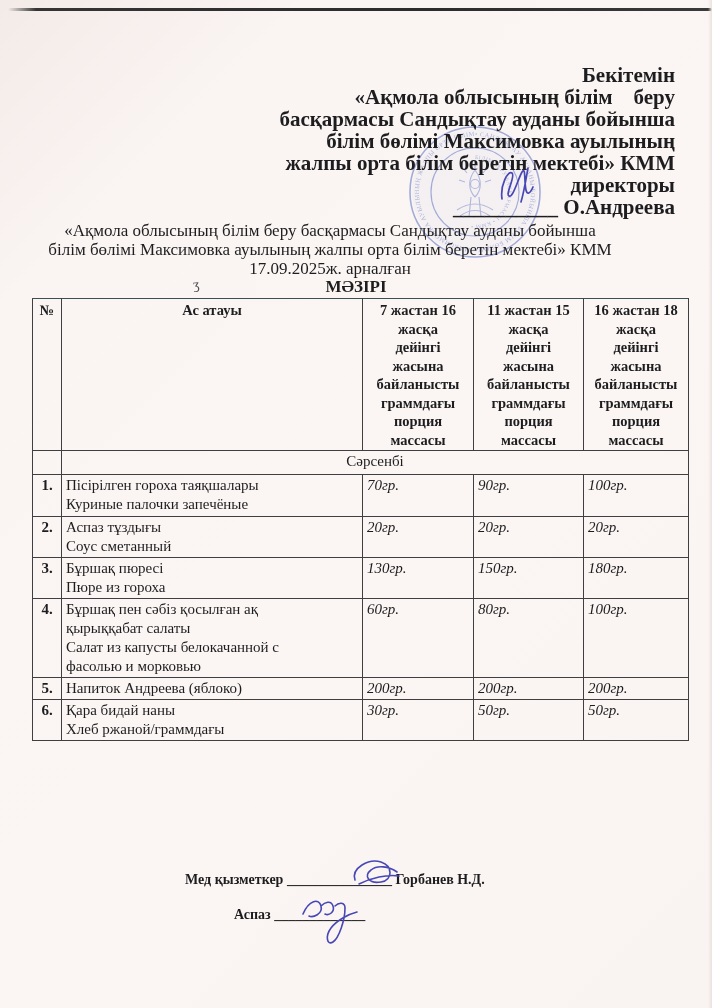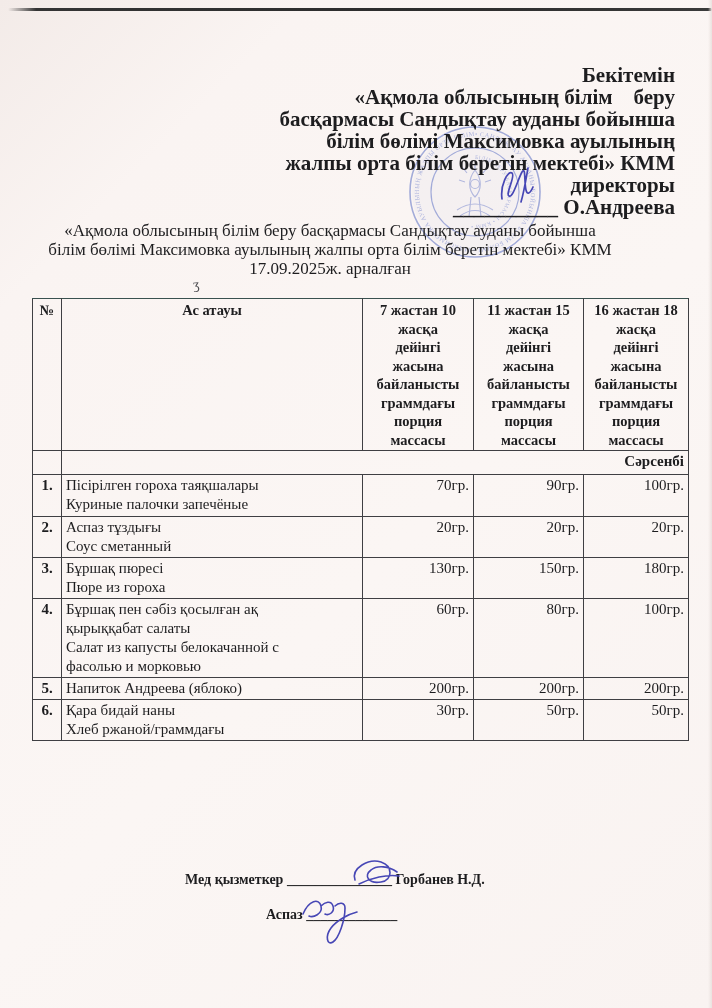--- a/index.html
+++ b/index.html
@@ -51,31 +51,31 @@
   table.menu td{
     border:1px solid #3f3f43;vertical-align:top;padding:1px 4px;
     line-height:19px;overflow:visible;
   }
   table.menu tr.hdr td{
     font-weight:bold;text-align:center;font-size:14.5px;line-height:18.5px;
     white-space:pre-line;padding-top:2px;border-top:1.5px solid #39514f;
   }
   td.c-num{text-align:center;padding-left:1px;padding-right:1px;}
   tr.hdr td.c-num{font-weight:normal;font-size:15px;}
-  tr.day-row td{font-weight:bold;text-align:right;}
-  td.cell-qty{text-align:right;}
+  tr.day-row td{font-weight:normal;text-align:center;}
+  td.cell-qty{text-align:left;font-style:italic;}
   td.cell-no{font-weight:bold;text-align:center;}
   .dish{white-space:pre-wrap;}
   
   .sig-row{
     position:absolute;display:flex;align-items:baseline;
     font-weight:bold;font-size:14px;z-index:3;white-space:pre;
   }
   .sig-med{left:185px;top:872px;}
-  .sig-cook{left:266px;top:907px;font-family:Liberation Serif, serif;}
+  .sig-cook{left:234px;top:907px;font-family:Liberation Serif, serif;}
   .sig-line{letter-spacing:0;}
   .right-edge{
     position:absolute;top:0;right:0;width:4px;height:1008px;
     background:linear-gradient(to left,#eae2df,rgba(234,226,223,0));
   }
 </style>
 </head>
 <body>
 
 <div class="page">
@@ -120,34 +120,35 @@
   <svg class="ink ink-director" viewBox="0 0 44 42">
     <path d="M5,36 C3,22 11,7 15,10 C19,13 8,31 12,33 C16,35 21,16 25,9 C29,3 27,19 29,27 C30,32 33,31 36,24 M31,5 C29,16 27,29 24,39" stroke="#4747b5" stroke-width="1.7" fill="none" stroke-linecap="round"></path>
   </svg>
 
   <div class="subtitle">«Ақмола облысының білім беру басқармасы Сандықтау ауданы бойынша
 білім бөлімі Максимовка ауылының жалпы орта білім беретін мектебі» КММ
 17.09.2025ж. арналған</div>
 
   <div class="stray-mark">ӡ</div>
 
+  <div class="menu-title">МӘЗІРІ</div>
 
   <table class="menu">
     <colgroup>
       <col style="width:29px">
         <col style="width:301px">
         <col style="width:111px">
         <col style="width:110px">
         <col style="width:105px">
     </colgroup>
     <tbody>
         <tr class="hdr" style="height:151px">
       <td class="c-num">№</td>
       <td>Ас атауы</td>
-      <td>7 жастан 10
+      <td>7 жастан 16
 жасқа
 дейінгі
 жасына
 байланысты
 граммдағы
 порция
 массасы</td>
       <td>11 жастан 15
 жасқа
 дейінгі

